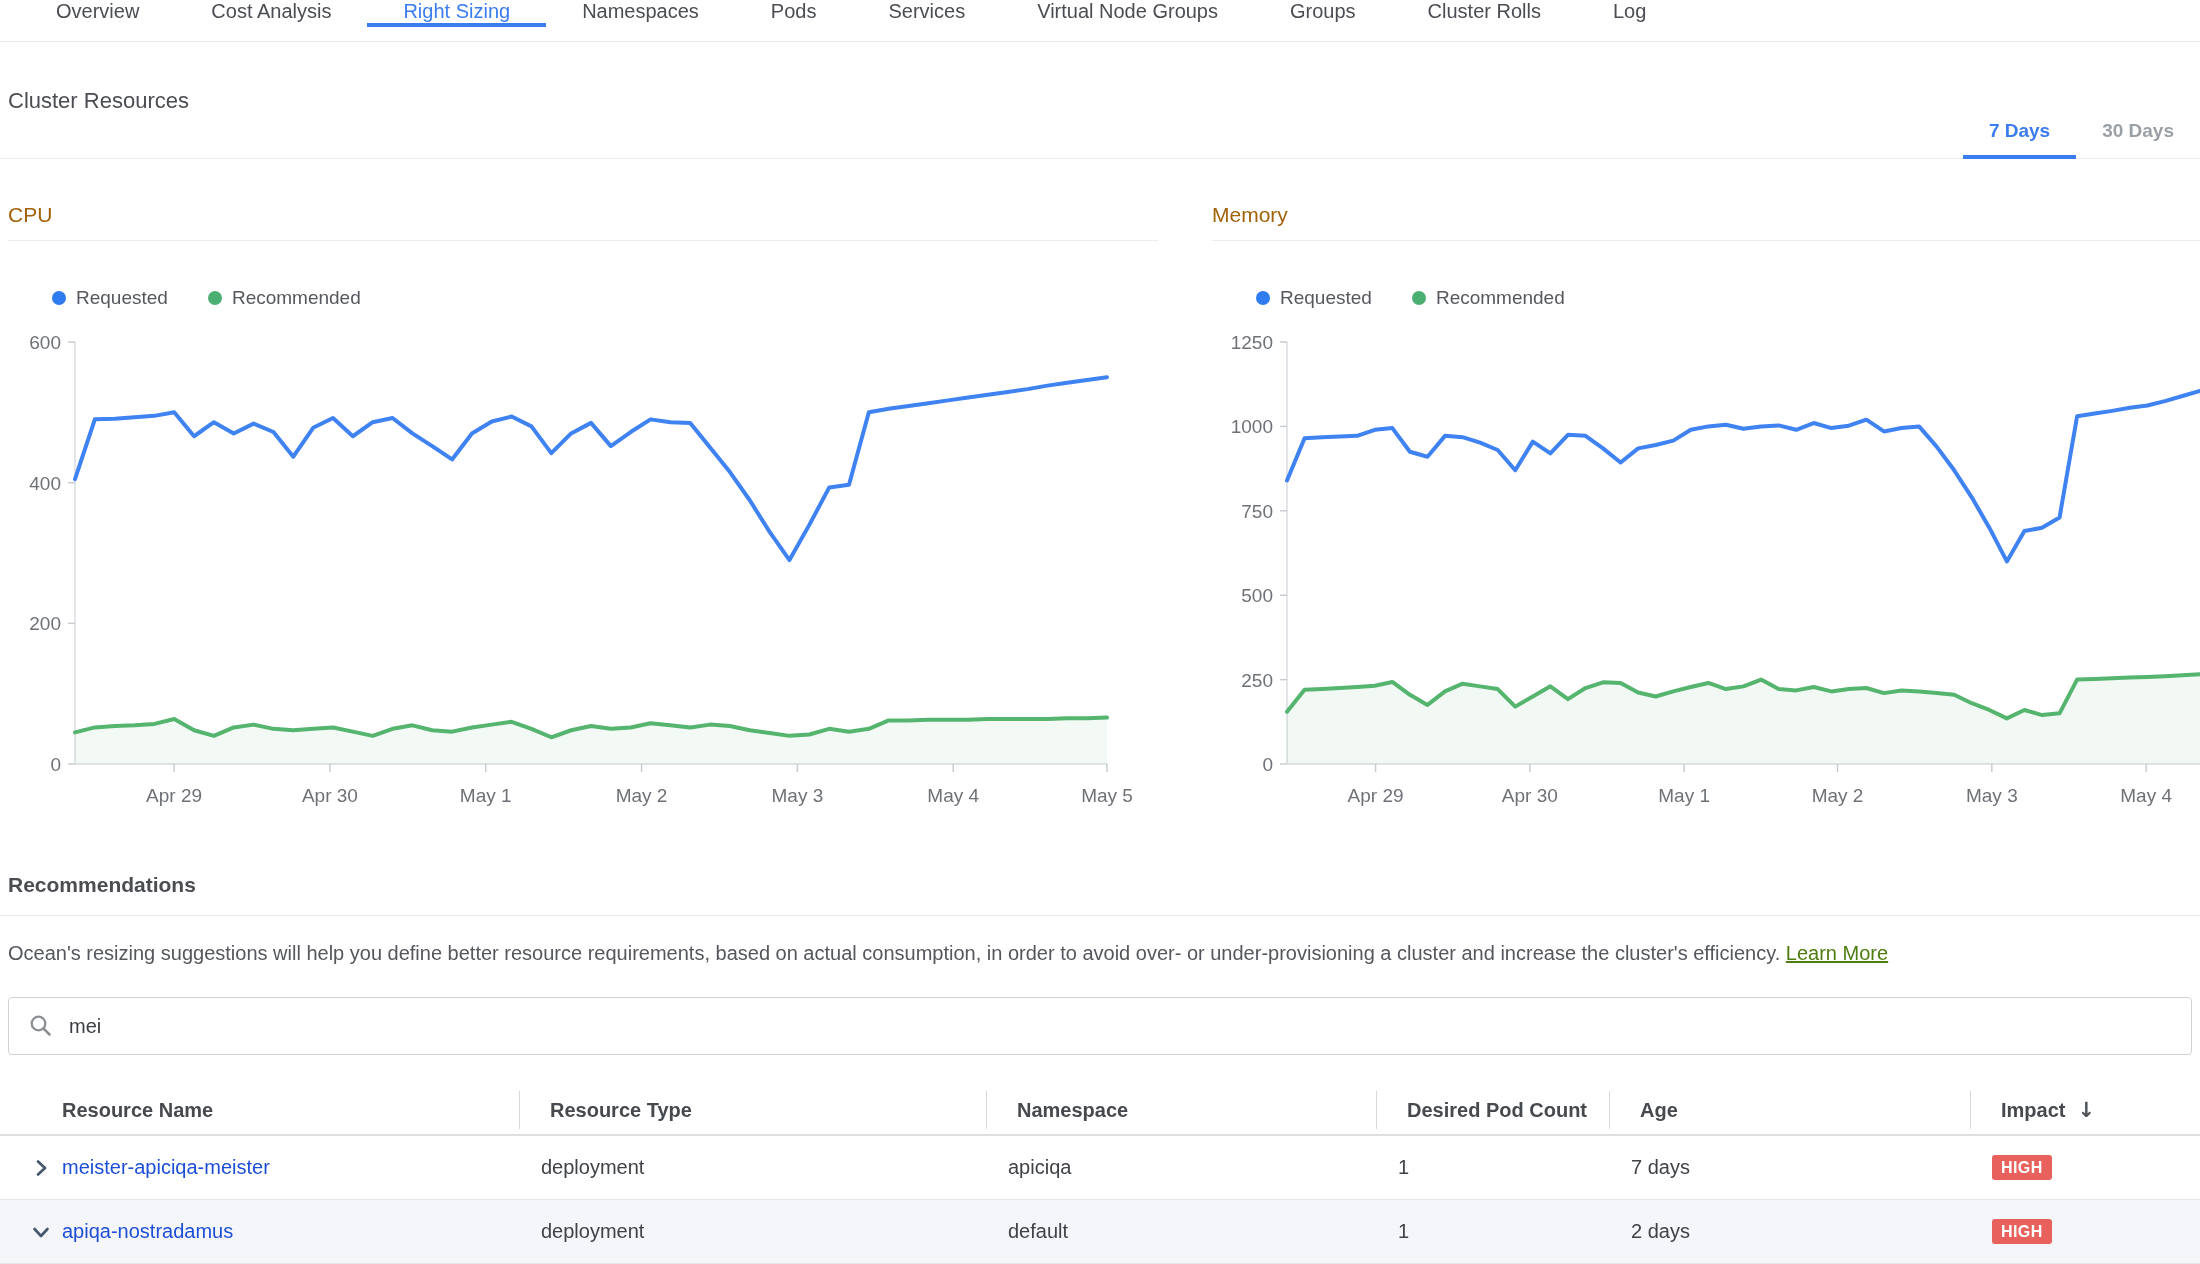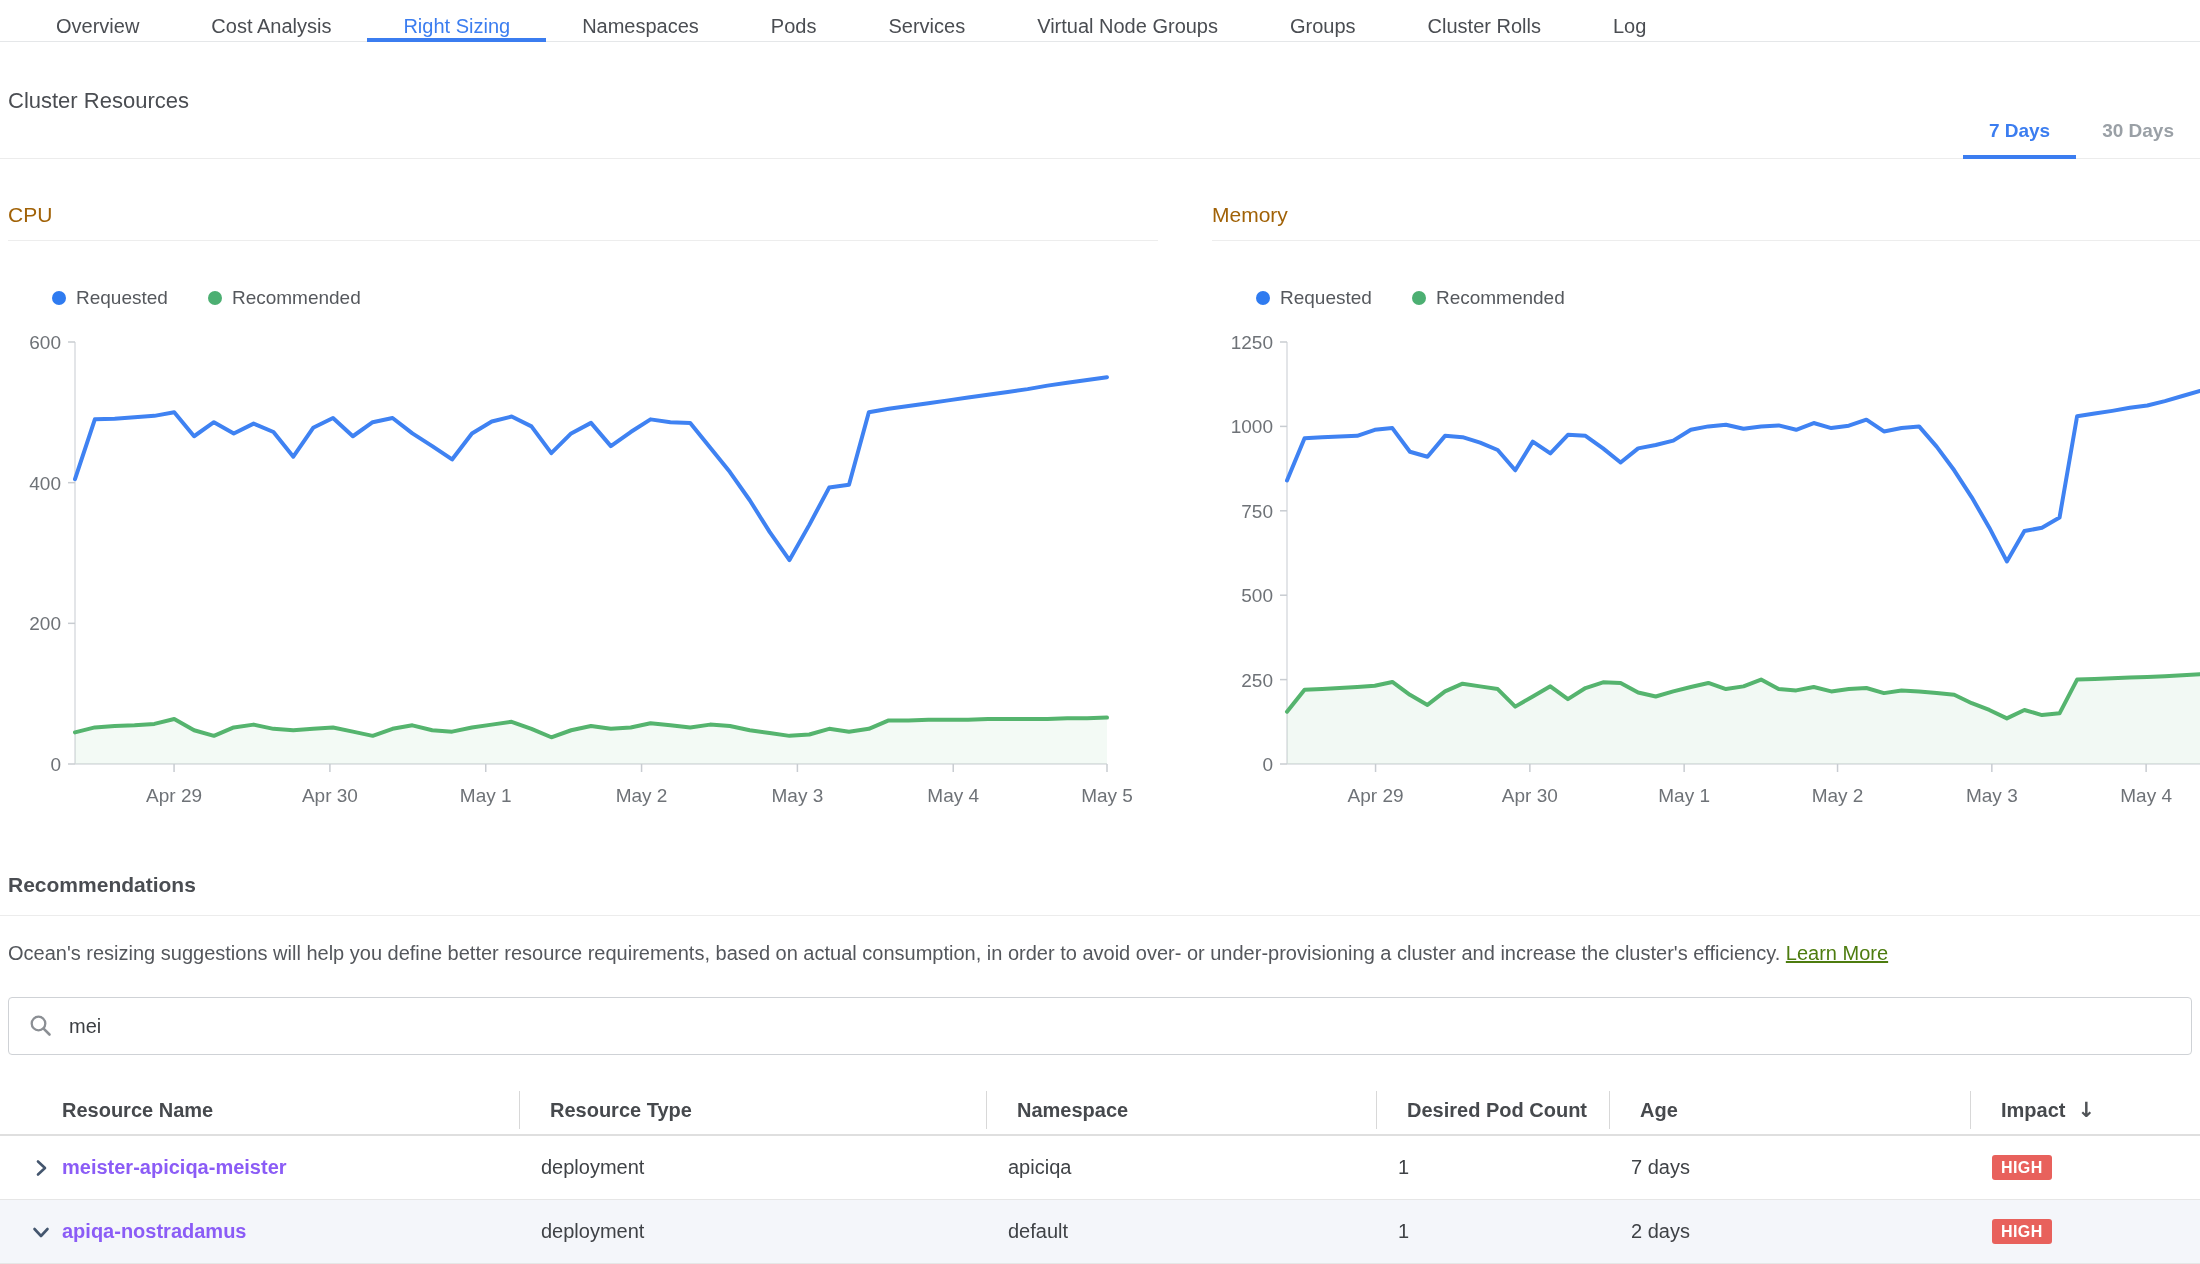--- a/index.html
+++ b/index.html
@@ -1,20 +1,20 @@
 <!DOCTYPE html>
 <html><head>
 <meta charset="utf-8">
 <style>
   * { box-sizing: border-box; margin: 0; padding: 0; }
   html,body { width: 2200px; height: 1264px; overflow: hidden; background:#fff;
     font-family: "Liberation Sans", "DejaVu Sans", sans-serif; color:#4a4d52; font-size:20px; }
 
   
-  .tabbar { height:42px; display:flex; align-items:flex-end; padding-left:20px;
+  .tabbar { height:42px; display:flex; align-items:flex-start; padding-left:20px;
     border-bottom:1px solid #e5e7e9; background:#fff; }
   .tab { display:flex; align-items:center; padding:0 36px; cursor:pointer;
     color:#4a4d52; border-bottom:4px solid transparent; margin-bottom:-1px; white-space:nowrap; }
   .tab.active { color:#3b7df0; border-bottom-color:#3b7df0; }
 
   
   .section-head { position:relative; height:117px; border-bottom:1px solid #ececec; }
   .section-head h1 { position:absolute; left:8px; top:46px; font-size:22px; font-weight:400; color:#4a4d52; }
   .range-tabs { position:absolute; right:0; bottom:-1px; display:flex; }
   .range-tab { padding:0 26px 13px; font-weight:700; font-size:19px; color:#9aa0a6;
@@ -53,21 +53,21 @@
   .thead { height:50px; border-bottom:2px solid #dfdfdf; }
   .th { font-weight:700; font-size:20px; color:#46494d; padding-left:30px; display:flex; align-items:center; height:38px; }
   .th.sep { border-left:1px solid #d8d8d8; }
   .th:first-child, .th:nth-child(2) { padding-left:2px; }
   .sort-arrow { margin-left:12px; font-family:"DejaVu Sans", sans-serif; color:#505357; font-size:21px; cursor:pointer; }
   .trow { height:64px; border-bottom:1px solid #e6e6e6; }
   .trow.expanded { background:#f4f6fa; }
   .td { padding-left:22px; font-size:20px; color:#3f4246; }
   .td:nth-child(2) { padding-left:2px; }
   .expander { display:flex; align-items:center; justify-content:center; cursor:pointer; }
-  .res-link { color:#8b5cf6; font-weight:700; cursor:pointer; text-decoration:none; }
+  .res-link { color:#1d4ed8; font-weight:400; cursor:pointer; text-decoration:none; }
   .badge { display:inline-block; background:#e8615c; color:#fff; font-weight:700; font-size:16px;
     letter-spacing:.4px; padding:4px 9px 3px; border-radius:3px; }
 </style>
 </head>
 <body>
 
 <nav class="tabbar">
   <div class="tab">Overview</div>
   <div class="tab">Cost Analysis</div>
   <div class="tab active">Right Sizing</div>

